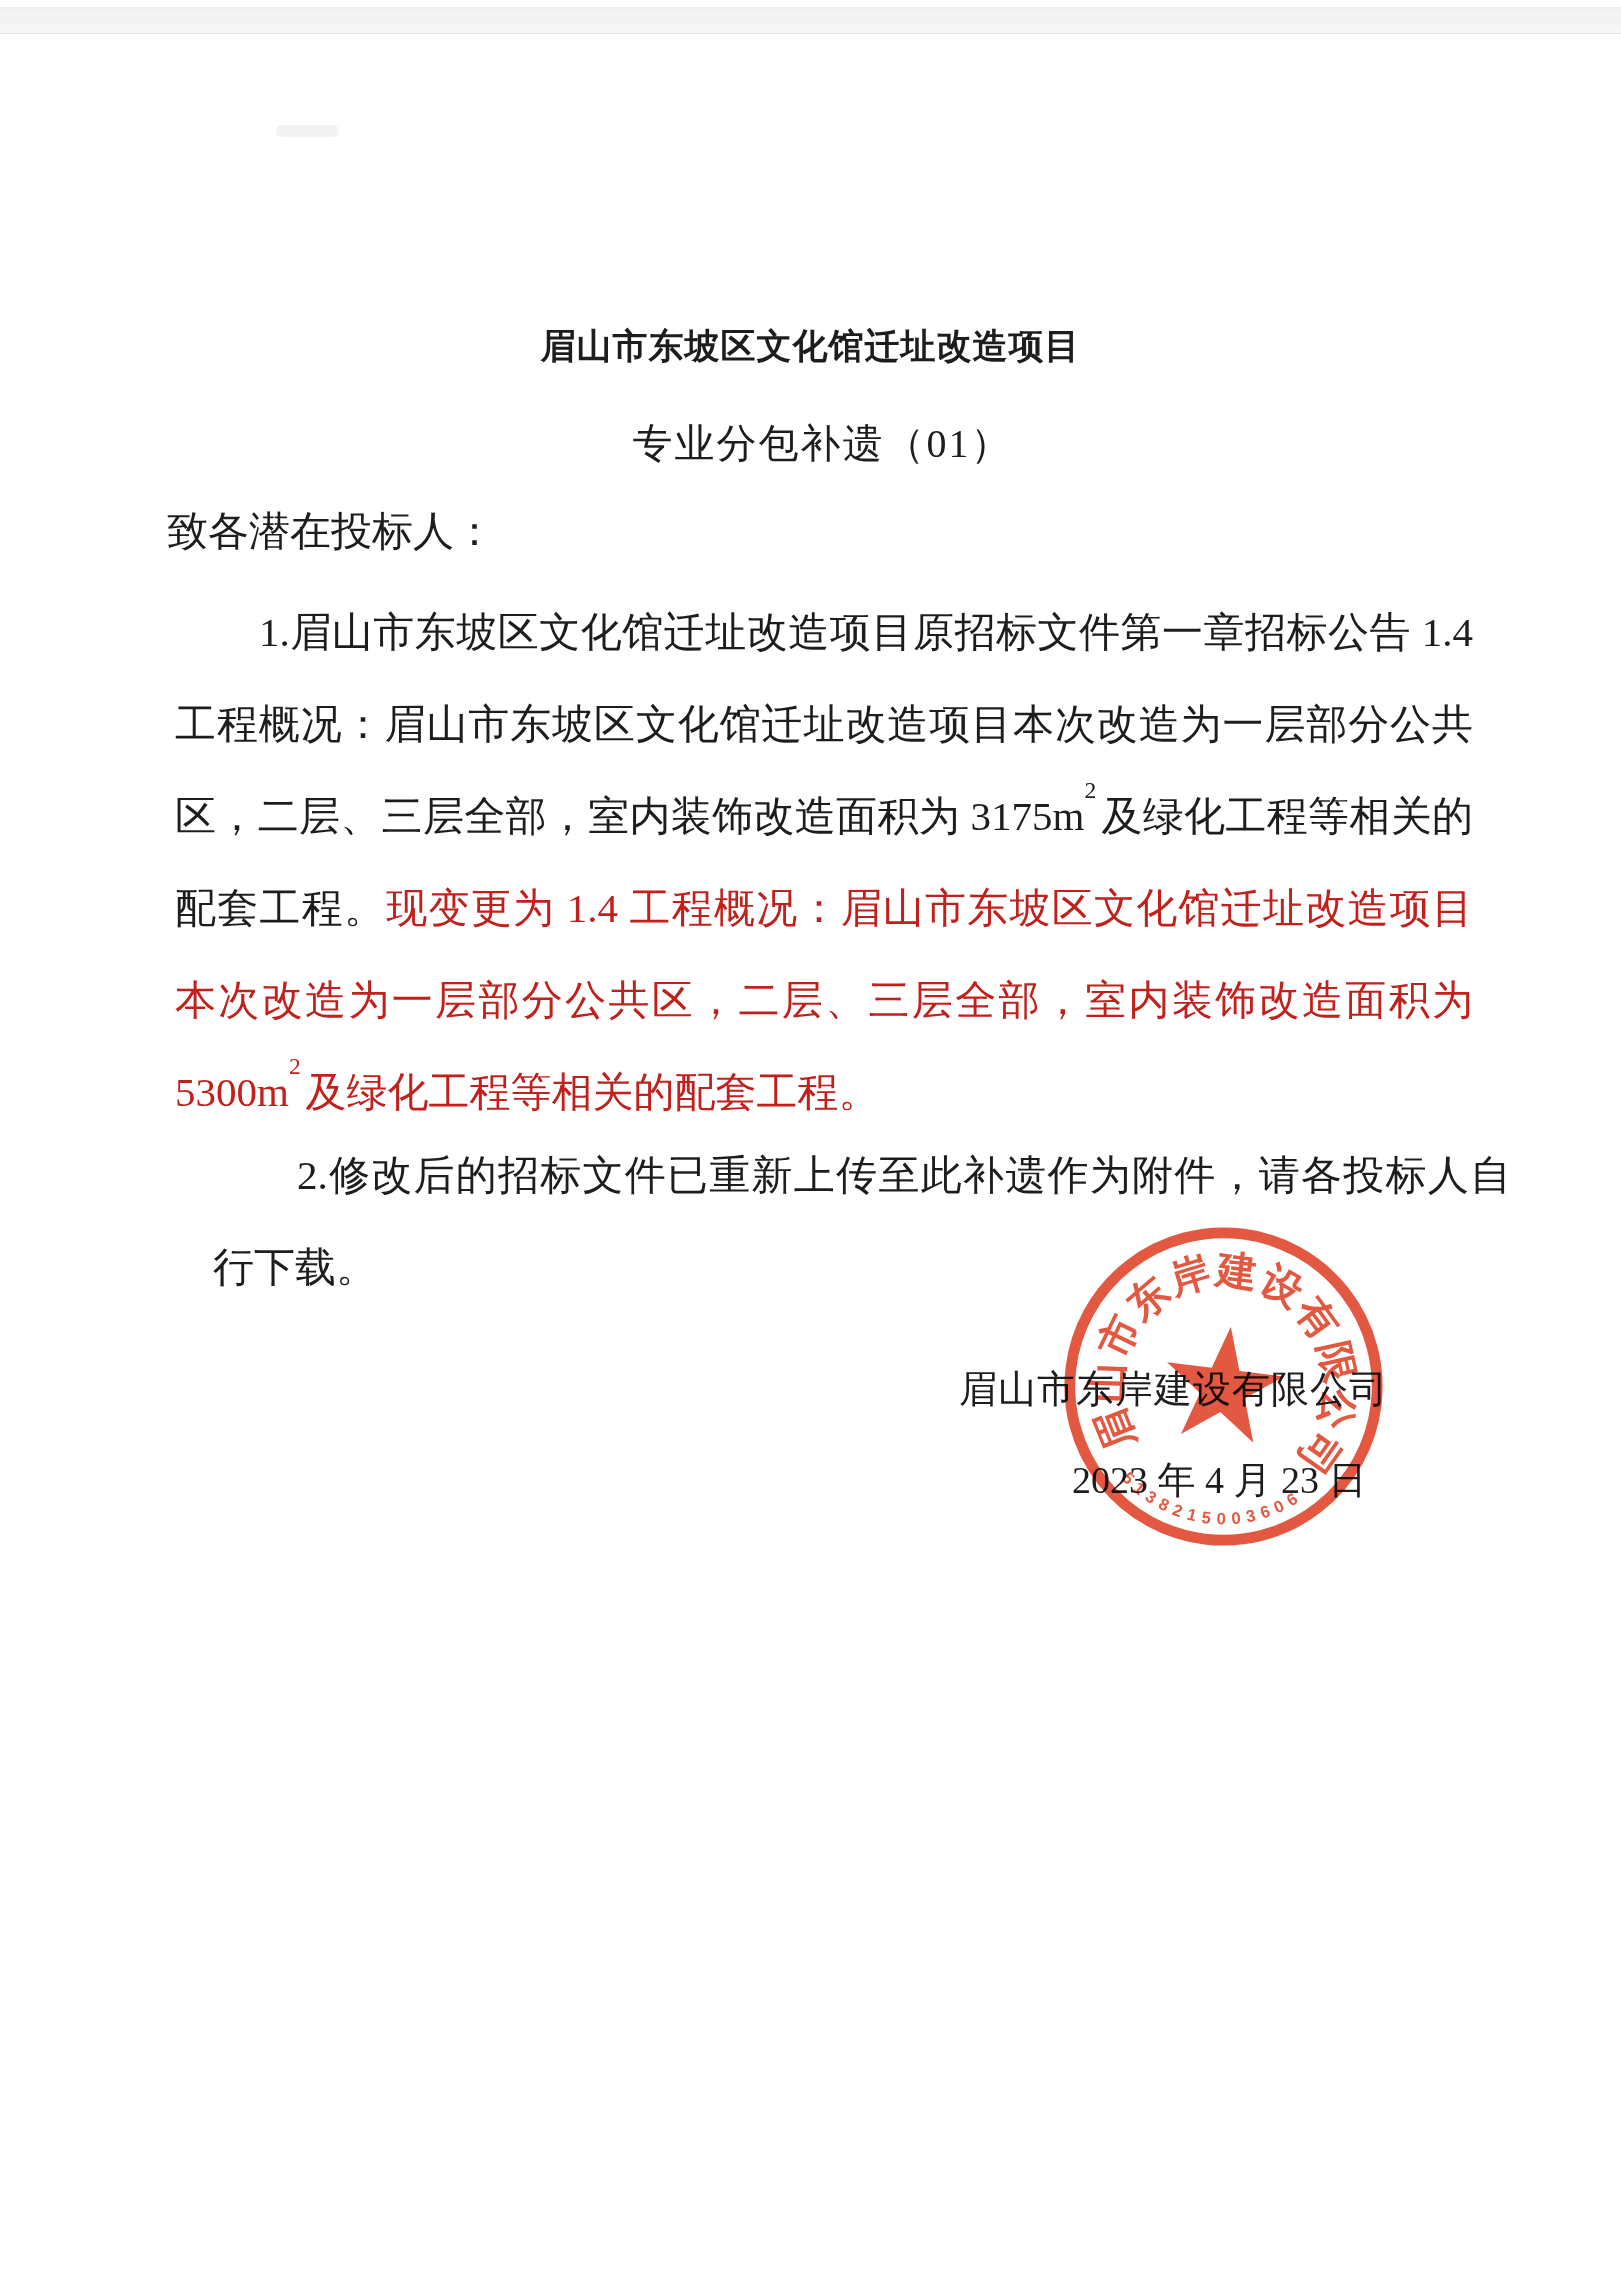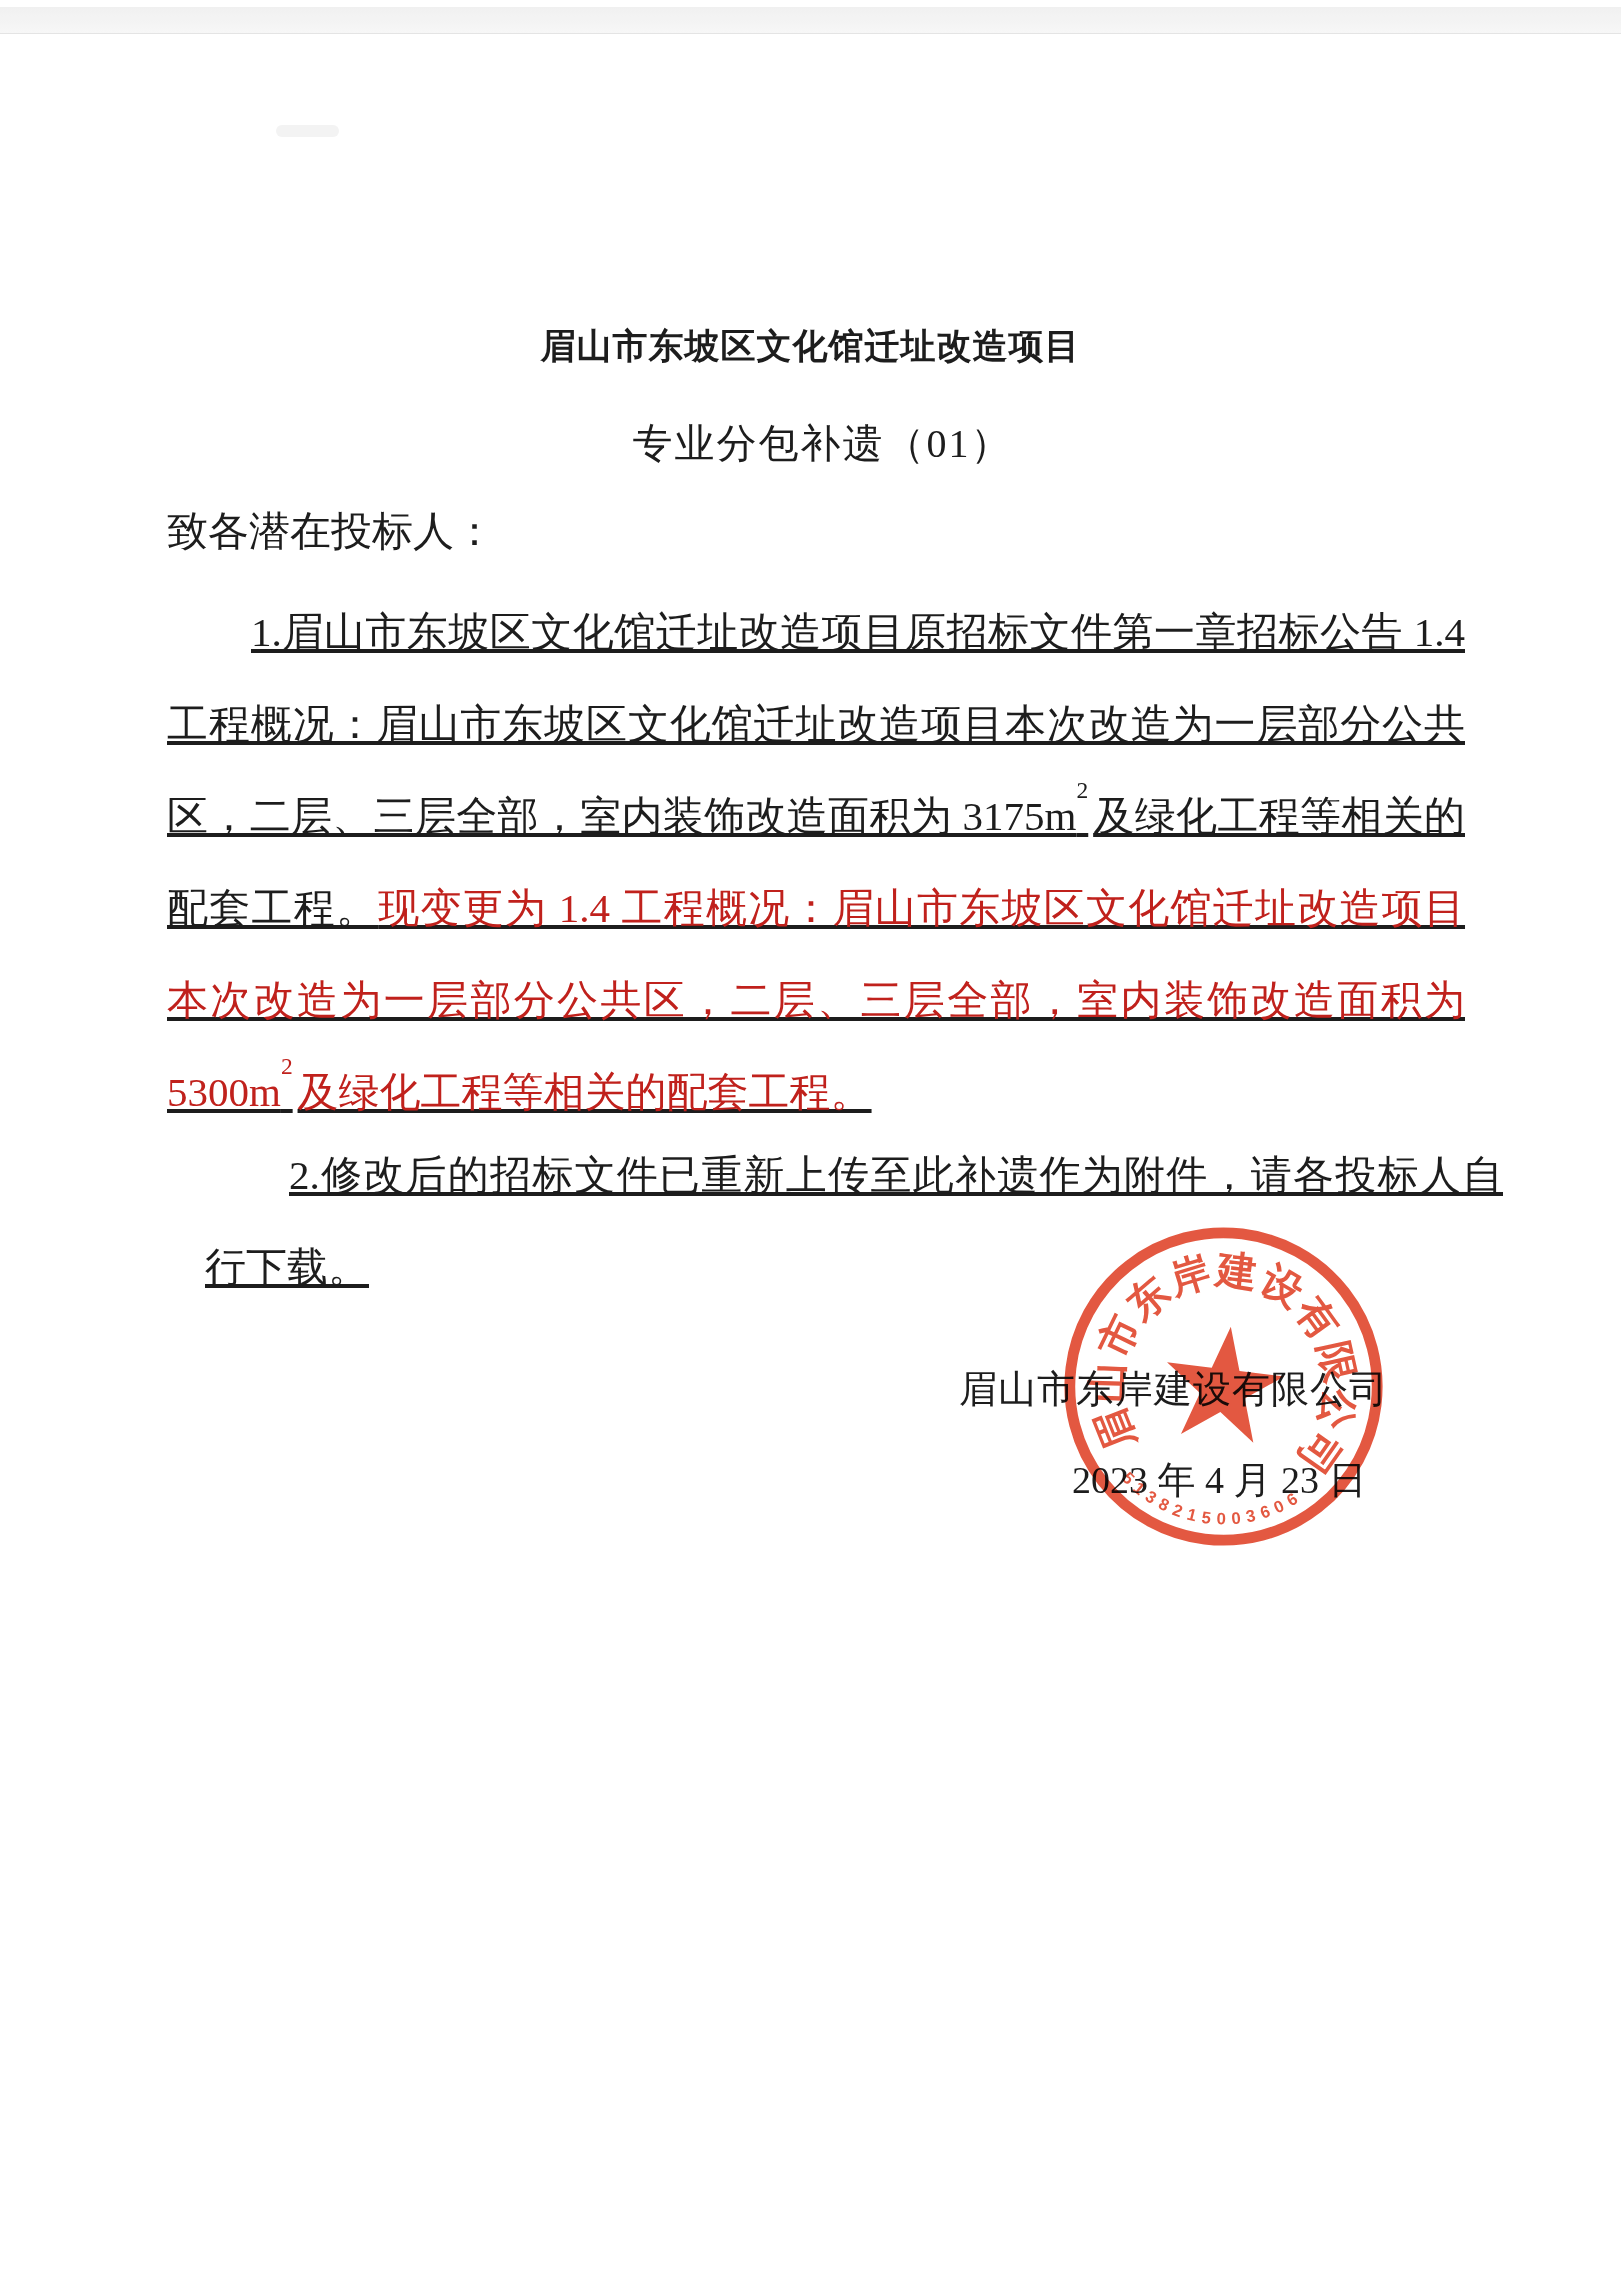--- a/index.html
+++ b/index.html
@@ -26,23 +26,23 @@
     text-align:center;font-size:35px;font-weight:bold;letter-spacing:1px;
   }
   .doc-subtitle{
     position:absolute;left:12px;top:416px;width:1621px;
     text-align:center;font-size:40px;font-weight:normal;letter-spacing:2px;
   }
   .salutation{
     position:absolute;left:167px;top:504px;font-size:41px;
   }
   .body-para{
-    position:absolute;left:167px;width:1298px;
+    position:absolute;left:175px;width:1298px;
     font-size:41px;line-height:92px;
-    text-align:justify;text-justify:inter-ideograph;text-decoration:underline;
+    text-align:justify;text-justify:inter-ideograph;
   }
   .para-1{top:586px;}
   .para-2{top:1129px;margin-left:38px;}
   .indent{display:inline-block;width:84px;}
   .red{color:#c0211c;}
   sup.sq{
     font-size:23.5px;line-height:0;position:relative;top:-17.6px;margin-right:4.9px;
   }
   .sig-company{
     position:absolute;left:959px;top:1364px;font-size:38px;letter-spacing:1px;

